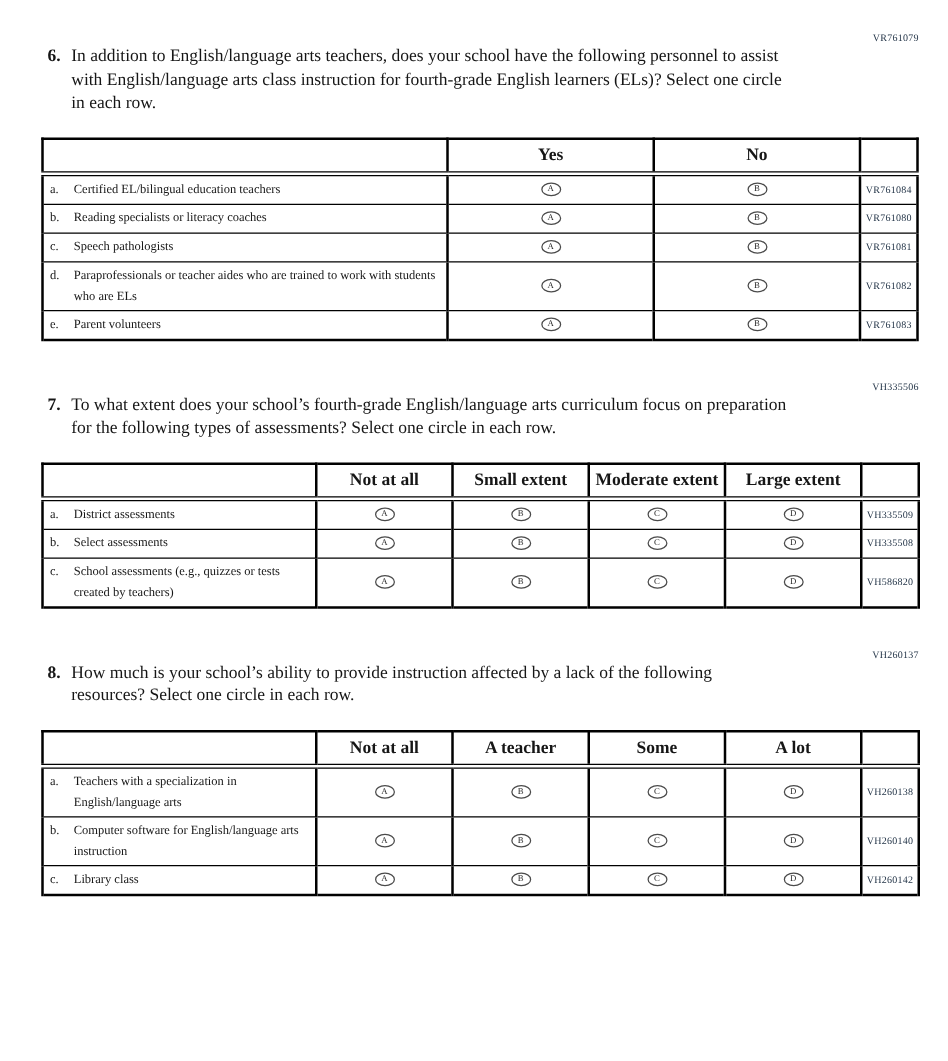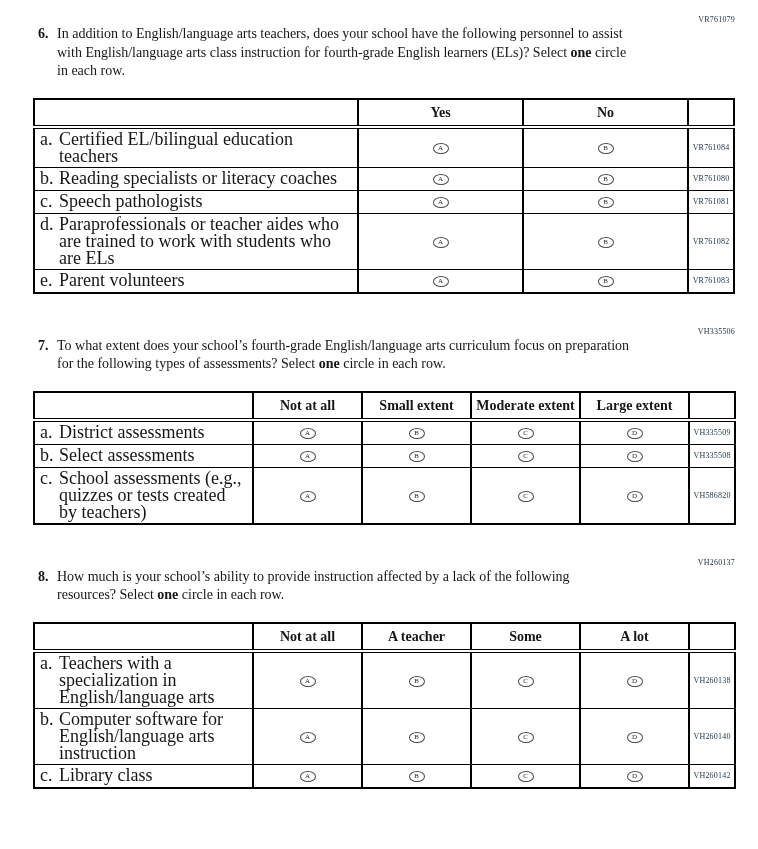--- a/index.html
+++ b/index.html
@@ -3,40 +3,40 @@
 <meta charset="utf-8">
 <style>
   html, body { margin: 0; padding: 0; }
   body {
     width: 758px; height: 849px;
     background: #ffffff;
     color: #161616;
     font-family: "Liberation Serif", "DejaVu Serif", serif;
     overflow: hidden;
   }
-  #survey-root { padding-top: 8px; }
+  #survey-root { padding-top: 20px; }
   .section + .section { margin-top: 26px; }
 
   .code-line { text-align: right; padding-right: 23px; height: 12px; }
   .code {
     font-size: 8px;
     color: #26374a;
     letter-spacing: 0.2px;
     font-family: "Liberation Serif", "DejaVu Serif", serif;
   }
 
   .question {
     display: flex;
     margin: 5px 0 0 38px;
     width: 592px;
     font-size: 14px;
     line-height: 18.5px;
   }
   .qnum { font-weight: bold; width: 19px; flex: 0 0 auto; }
-  .qtext b { font-weight: bold; }
+  .qtext b { font-weight: normal; }
 
   table.response-table {
     border-collapse: collapse;
     table-layout: fixed;
     margin: 17px 0 0 33px;
     border: 2px solid #000;
   }
   .cols-2 { width: 700px; border-radius: 10px; }
   .cols-4 { width: 701px; }
   .cols-2 col.col-stub { width: 324px; }
@@ -50,21 +50,21 @@
     border-bottom: 4px double #000;
     font-size: 14px;
     font-weight: bold;
     text-align: center;
     vertical-align: middle;
     padding: 4px 2px;
     line-height: 17px;
   }
   td { border-top-width: 1px; border-bottom-width: 1px; vertical-align: middle; }
 
-  td.stub { font-size: 18px; line-height: 17px; padding: 2px 4px 2px 5px; }
+  td.stub { font-size: 10px; line-height: 17px; padding: 2px 4px 2px 5px; }
   .row-letter { display: inline-block; width: 19px; vertical-align: top; }
   .row-text { display: inline-block; width: calc(100% - 21px); vertical-align: top; }
 
   td.opt { text-align: center; padding: 2px 0; }
   .oval {
     display: inline-flex;
     width: 14px; height: 9px;
     border: 1px solid #4a4a4a;
     border-radius: 50%;
     align-items: center;

